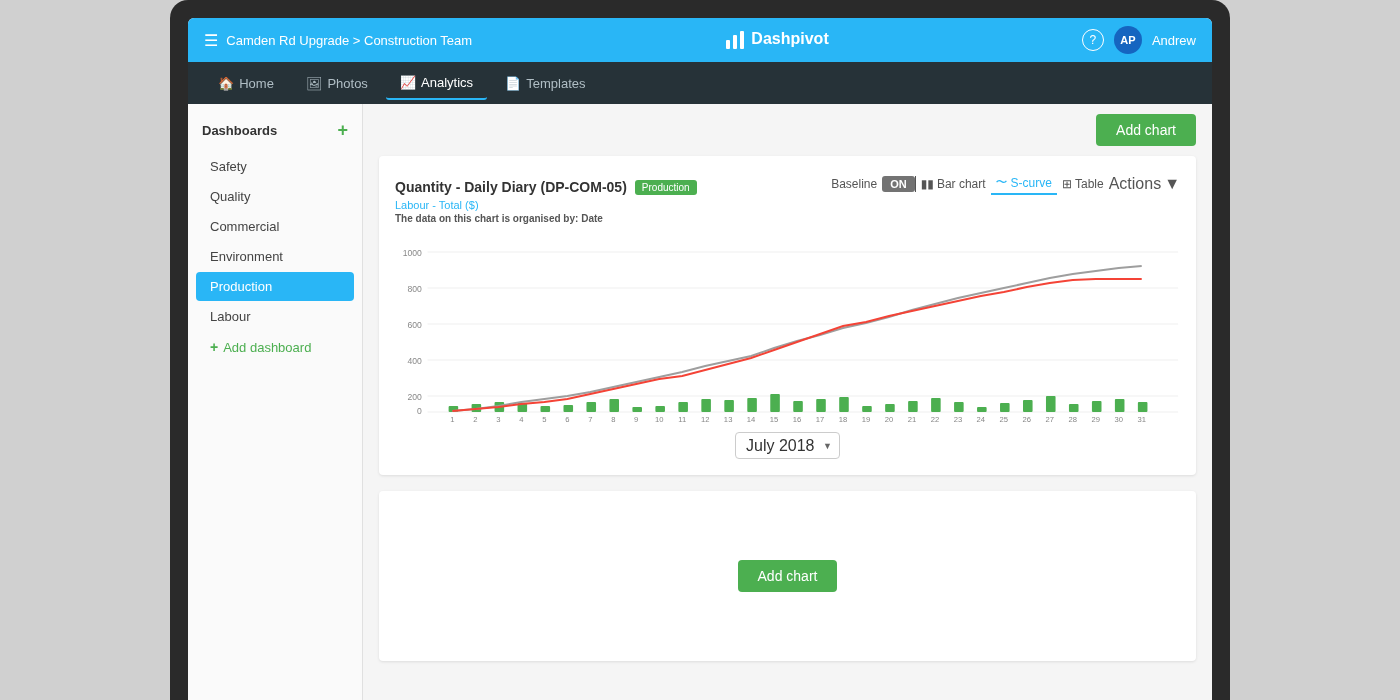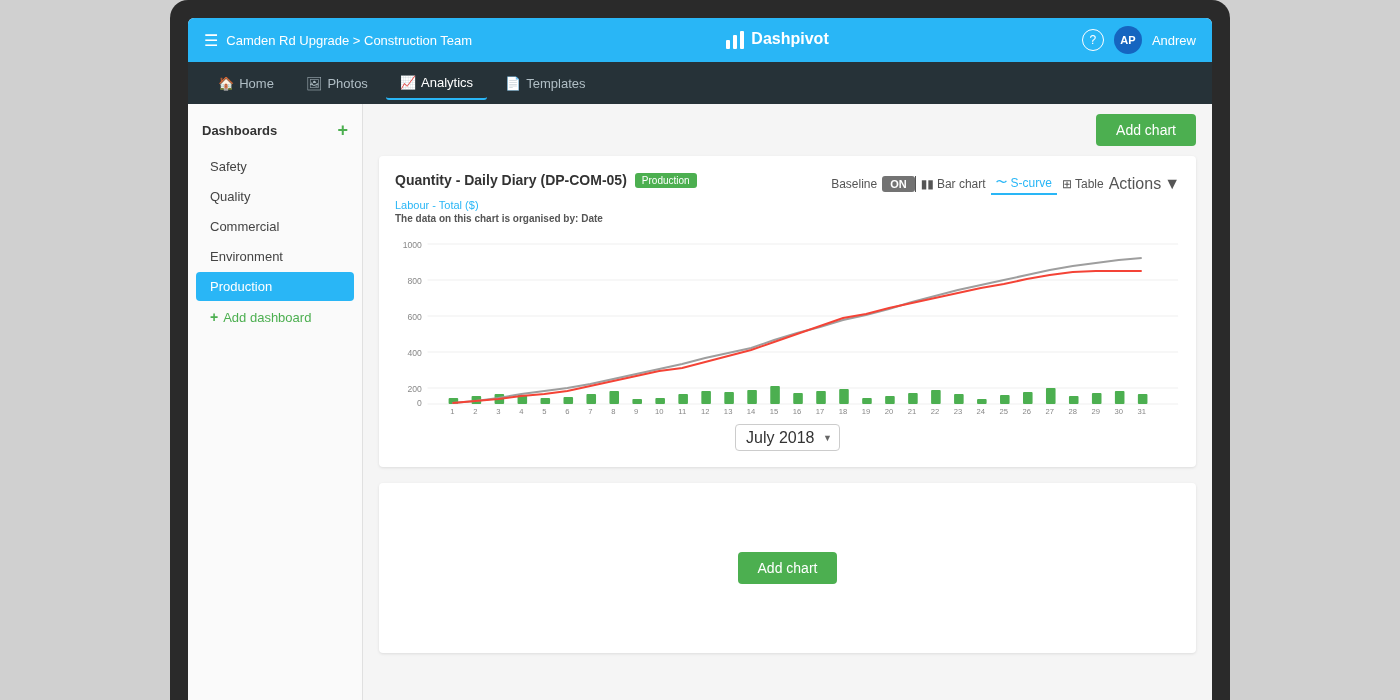--- a/index.html
+++ b/index.html
@@ -167,21 +167,21 @@
     
     .chart-card {
       background: white;
       margin: 0 16px 16px 16px;
       border-radius: 4px;
       box-shadow: 0 1px 3px rgba(0,0,0,0.1);
       padding: 16px;
     }
     .chart-header {
       display: flex;
-      align-items: flex-start;
+      align-items: flex-end;
       justify-content: space-between;
       margin-bottom: 4px;
     }
     .chart-title-group {
       display: flex;
       align-items: center;
       gap: 8px;
     }
     .chart-title {
       font-size: 14px;
@@ -237,21 +237,21 @@
       cursor: pointer;
     }
     .chart-subtitle {
       font-size: 11px;
       color: #29b6f6;
       margin-bottom: 2px;
     }
     .chart-org-text {
       font-size: 10px;
       color: #888;
-      margin-bottom: 12px;
+      margin-bottom: 20px;
     }
     .chart-org-text span {
       font-weight: bold;
       color: #555;
     }
     
     .chart-svg-container {
       width: 100%;
       height: 180px;
       position: relative;
@@ -363,20 +363,23 @@
           <span>Quality</span>
         </div>
         <div class="sidebar-item">
           <span>Commercial</span>
         </div>
         <div class="sidebar-item">
           <span>Environment</span>
         </div>
         <div class="sidebar-item active">
           <span>Production</span>
+        </div>
+        <div class="sidebar-item">
+          <span>Labour</span>
         </div>
         <div class="sidebar-add-dashboard">
           <span style="color:#4caf50;font-weight:bold;font-size:14px;">+</span>
           <span>Add dashboard</span>
         </div>
       </div>
 
       <div class="content">
         <div class="content-header">
           <button class="add-chart-btn">Add chart</button>

